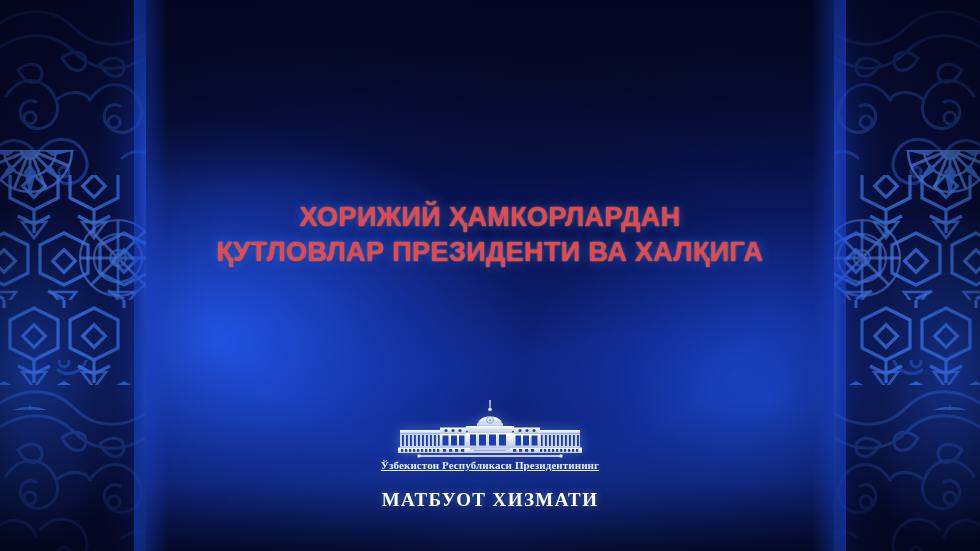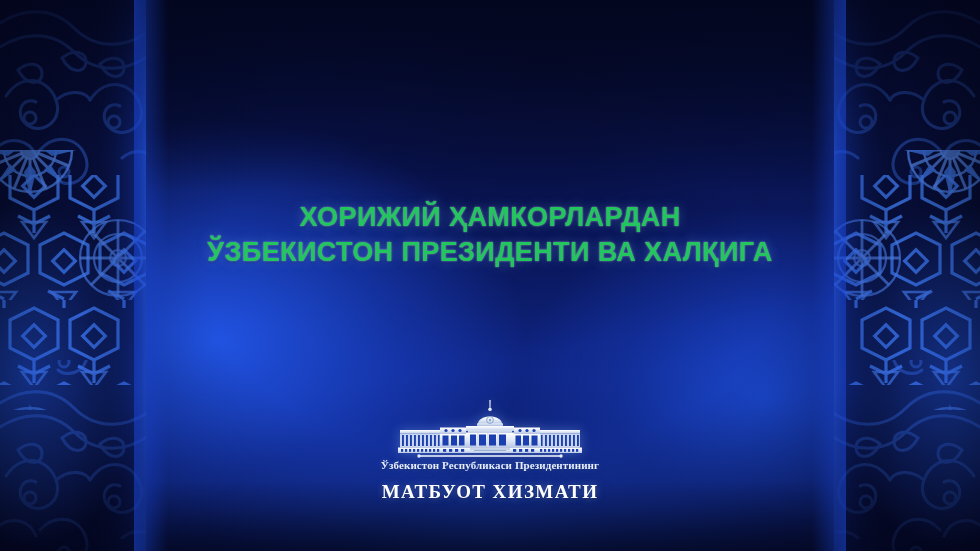--- a/index.html
+++ b/index.html
@@ -95,21 +95,21 @@
   
   .title-block {
     position: absolute;
     left: 0; right: 0;
     top: 200px;
     text-align: center;
     padding: 0 150px;
     box-sizing: border-box;
   }
   .title-line {
-    color: #22c55e;
+    color: #ef4444;
     font-size: 27px;
     font-weight: 700;
     letter-spacing: 0.4px;
     line-height: 35px;
     white-space: nowrap;
     text-shadow:
       0 0 2px rgba(255,255,255,0.55),
       0 0 12px rgba(120,170,255,0.40),
       0 1px 3px rgba(0,20,70,0.70);
   }
@@ -129,28 +129,29 @@
   }
   .logo-sub {
     color: #e8eeff;
     font-family: "Liberation Serif", serif;
     font-size: 11px;
     font-weight: 700;
     letter-spacing: 0.1px;
     margin-top: 1px;
     white-space: nowrap;
     text-shadow: 0 0 5px rgba(120,170,255,0.45), 0 1px 2px rgba(0,15,60,0.6);
+    text-decoration: underline;
   }
   .logo-main {
     color: #ffffff;
     font-family: "Liberation Serif", serif;
     font-size: 19px;
     font-weight: 700;
     letter-spacing: 1.4px;
-    margin-top: 10px;
+    margin-top: 18px;
     white-space: nowrap;
     text-shadow: 0 0 7px rgba(140,180,255,0.50), 0 1px 3px rgba(0,15,60,0.65);
   }
 </style>
 </head>
 <body>
 
 <div class="stage">
 
   <div class="bg-base"></div>
@@ -292,21 +293,21 @@
         <rect x="0" y="150" width="146" height="260" fill="url(#rosette-star)" opacity="0.85"></rect>
         <rect x="0" y="0" width="146" height="551" fill="url(#ornFadeL)"></rect>
       </svg>
       <div class="border-shade"></div>
     </div>
   </div>
   <div class="border-seam right"></div>
 
   <div class="title-block">
     <div class="title-line">ХОРИЖИЙ ҲАМКОРЛАРДАН</div>
-    <div class="title-line">ЎЗБЕКИСТОН ПРЕЗИДЕНТИ ВА ХАЛҚИГА</div>
+    <div class="title-line">ҚУТЛОВЛАР ПРЕЗИДЕНТИ ВА ХАЛҚИГА</div>
   </div>
 
   <div class="logo-block">
     <svg class="logo-emblem" width="216" height="58" viewBox="0 0 216 58">
       <defs>
         <linearGradient id="stone" x1="0" y1="0" x2="0" y2="1">
           <stop offset="0%" stop-color="#ffffff"></stop>
           <stop offset="55%" stop-color="#dde6f6"></stop>
           <stop offset="100%" stop-color="#b9c8e4"></stop>
         </linearGradient>

